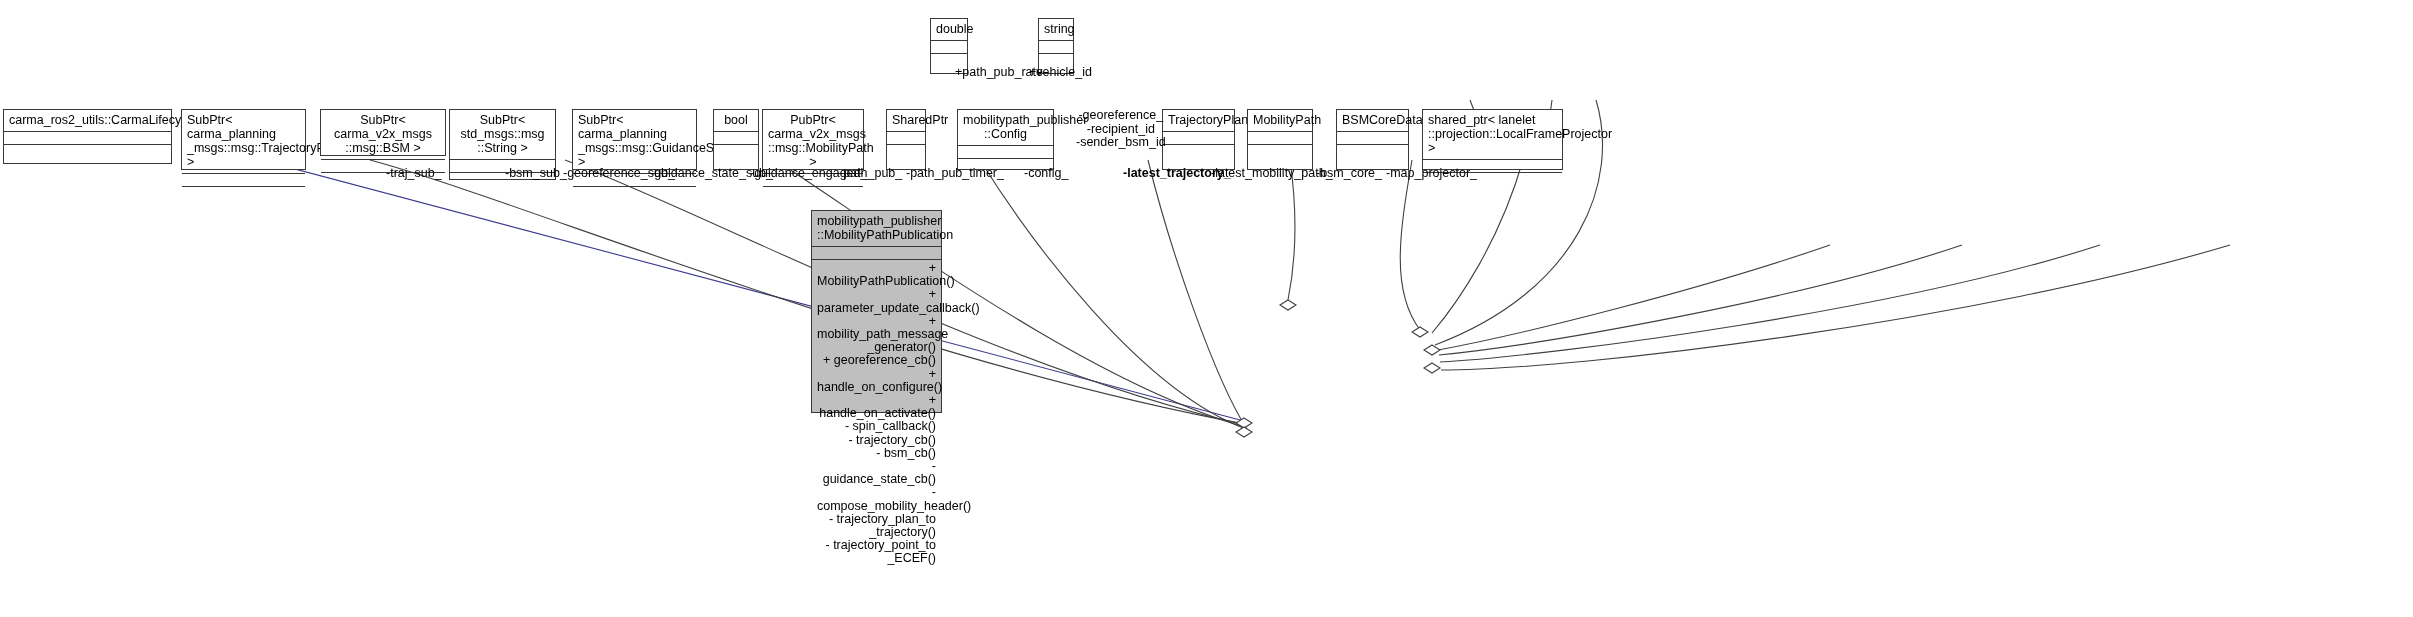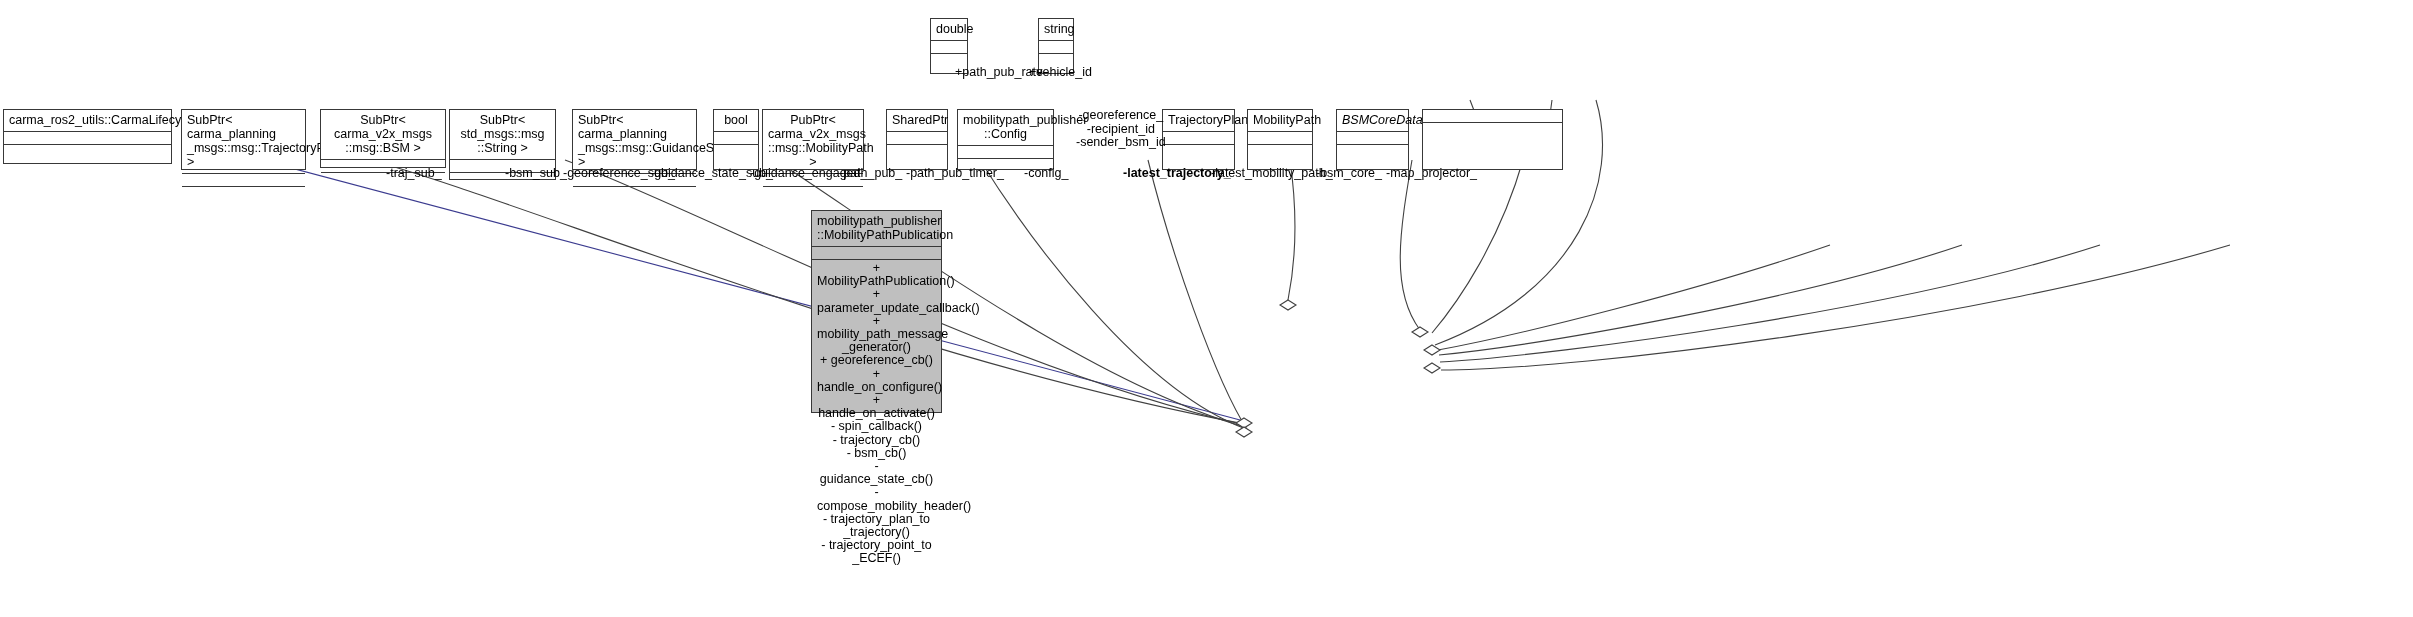--- a/index.html
+++ b/index.html
@@ -49,21 +49,21 @@
   }
   .uml-ops {
     box-sizing: border-box;
     flex: 1 1 auto;
     min-height: 13px;
     padding: 2px 5px;
     font-size: 12.5px;
     line-height: 13.2px;
     color: #000000;
     white-space: pre-line;
-    text-align: center;
+    text-align: right;
   }
   
   .edge-label {
     position: absolute;
     font-size: 12.5px;
     line-height: 13.5px;
     color: #000000;
     white-space: pre-line;
     text-align: center;
     background: transparent;
@@ -151,21 +151,21 @@
         <div class="uml-title">carma_ros2_utils::CarmaLifecycleNode</div>
         <div class="uml-attrs"></div>
         <div class="uml-ops"></div>
       </div>
       <div class="uml-box" style="left: 181px; top: 93px; width: 125px; height: 61px;">
         <div class="uml-title left">SubPtr&lt; carma_planning
 _msgs::msg::TrajectoryPlan &gt;</div>
         <div class="uml-attrs"></div>
         <div class="uml-ops"></div>
       </div>
-      <div class="uml-box" style="left: 320px; top: 93px; width: 126px; height: 59px;">
+      <div class="uml-box" style="left: 320px; top: 93px; width: 126px; height: 47px;">
         <div class="uml-title">SubPtr&lt; carma_v2x_msgs
 ::msg::BSM &gt;</div>
         <div class="uml-attrs"></div>
         <div class="uml-ops"></div>
       </div>
       <div class="uml-box" style="left: 449px; top: 93px; width: 107px; height: 71px;">
         <div class="uml-title">SubPtr&lt; std_msgs::msg
 ::String &gt;</div>
         <div class="uml-attrs"></div>
         <div class="uml-ops"></div>
@@ -180,47 +180,49 @@
         <div class="uml-title">bool</div>
         <div class="uml-attrs"></div>
         <div class="uml-ops"></div>
       </div>
       <div class="uml-box" style="left: 762px; top: 93px; width: 102px; height: 61px;">
         <div class="uml-title">PubPtr&lt; carma_v2x_msgs
 ::msg::MobilityPath &gt;</div>
         <div class="uml-attrs"></div>
         <div class="uml-ops"></div>
       </div>
-      <div class="uml-box" style="left: 886px; top: 93px; width: 62px; height: 61px;">
+      <div class="uml-box" style="left: 886px; top: 93px; width: 40px; height: 61px;">
         <div class="uml-title">SharedPtr</div>
         <div class="uml-attrs"></div>
         <div class="uml-ops"></div>
       </div>
       <div class="uml-box" style="left: 957px; top: 93px; width: 97px; height: 61px;">
         <div class="uml-title">mobilitypath_publisher
 ::Config</div>
         <div class="uml-attrs"></div>
         <div class="uml-ops"></div>
       </div>
       <div class="uml-box" style="left: 1162px; top: 93px; width: 73px; height: 61px;">
         <div class="uml-title">TrajectoryPlan</div>
         <div class="uml-attrs"></div>
         <div class="uml-ops"></div>
       </div>
       <div class="uml-box" style="left: 1247px; top: 93px; width: 66px; height: 61px;">
         <div class="uml-title">MobilityPath</div>
         <div class="uml-attrs"></div>
         <div class="uml-ops"></div>
       </div>
-      <div class="uml-box" style="left: 1336px; top: 93px; width: 73px; height: 61px; font-style: italic;">
+      <div class="uml-box" style="left: 1336px; top: 93px; width: 73px; height: 61px;">
         <div class="uml-title">BSMCoreData</div>
         <div class="uml-attrs"></div>
         <div class="uml-ops"></div>
       </div>
       <div class="uml-box" style="left: 1422px; top: 93px; width: 141px; height: 61px;">
+        <div class="uml-title left">shared_ptr&lt; lanelet
+::projection::LocalFrameProjector &gt;</div>
         <div class="uml-attrs"></div>
         <div class="uml-ops"></div>
       </div>
       <div class="uml-box" style="left: 930px; top: 2px; width: 38px; height: 56px;">
         <div class="uml-title">double</div>
         <div class="uml-attrs"></div>
         <div class="uml-ops"></div>
       </div>
       <div class="uml-box" style="left: 1038px; top: 2px; width: 36px; height: 56px;">
         <div class="uml-title">string</div>

